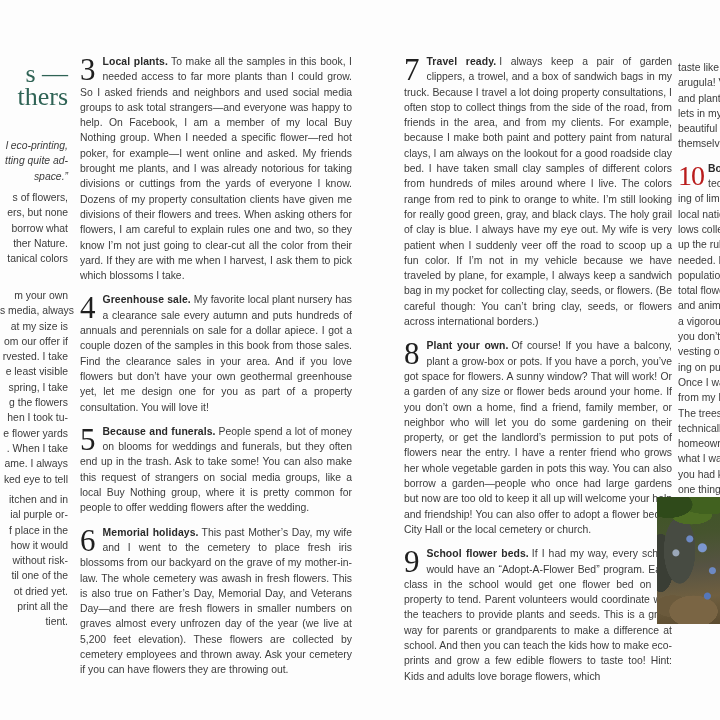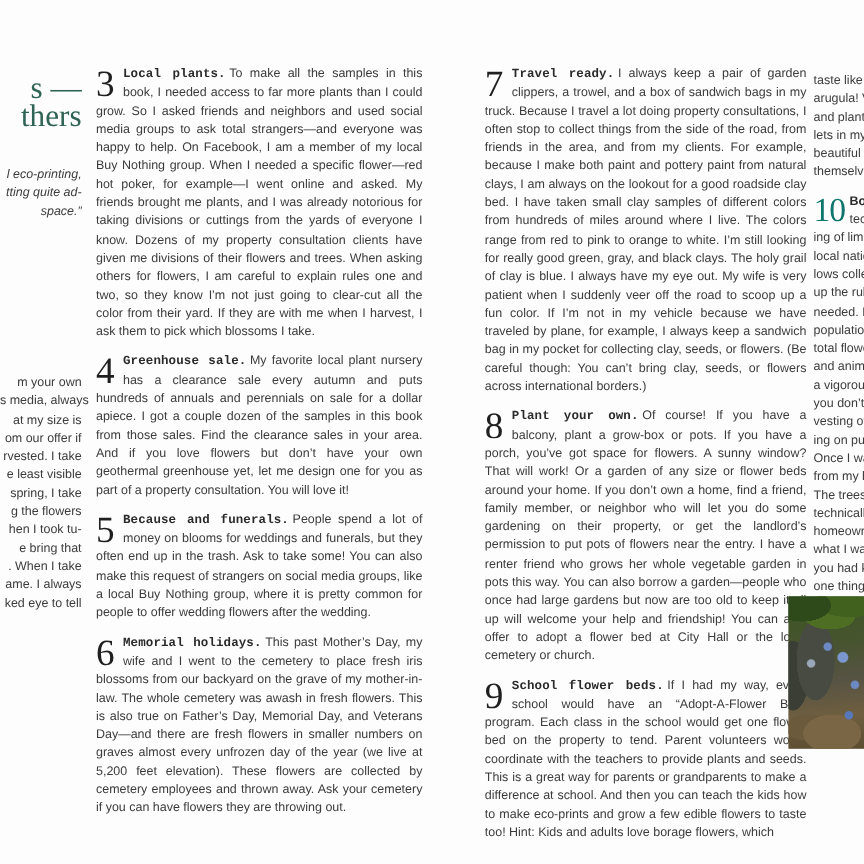--- a/index.html
+++ b/index.html
@@ -6,42 +6,42 @@
   .canvas{position:relative;width:720px;height:720px;overflow:hidden;background:#fdfdfd;
           font-family:"Liberation Sans",sans-serif;color:#3b3b3b;}
   .col{position:absolute;}
 
   
   .col-left-main{left:80px;top:54px;width:272px;}
   .col-right-main{left:404px;top:54px;width:268px;}
   .tip{margin:0 0 9px 0;}
   .tip::after{content:"";display:block;clear:both;}
   .tip-text{margin:0;font-size:10.4px;line-height:15.3px;text-align:justify;color:#3b3b3b;}
-  .tip-title{color:#2a2a2a;margin-right:3px;letter-spacing:.1px;font-family:Liberation Mono, monospace;}
+  .tip-title{color:#2a2a2a;margin-right:3px;letter-spacing:.1px;}
   .dropcap{float:left;font-family:"Liberation Serif","DejaVu Serif",serif;font-size:31px;
            line-height:27px;padding:2px 7px 0 0;color:#1f1f1f;}
 
   
   .col-left-edge{left:0;top:0;width:68px;height:720px;}
   .edge-block{position:absolute;left:0;width:68px;text-align:right;}
   .frag-line{font-size:10.4px;line-height:15.3px;white-space:nowrap;color:#3b3b3b;}
   .edge-heading{top:62px;font-family:"Liberation Serif","DejaVu Serif",serif;color:#2f6355;}
   .edge-heading .frag-line,.edge-heading div{font-size:26px;line-height:23px;white-space:nowrap;
            text-align:right;color:#2f6355;}
   .edge-quote{top:138px;font-style:italic;color:#474747;}
   .edge-p1{top:190px;}
-  .edge-p2{top:288px;margin-top:24px;}
+  .edge-p2{top:288px;}
   .edge-p3{top:492px;}
 
   .col-right-edge{left:678px;top:60px;width:120px;text-align:left;}
   .col-right-edge .frag-line{text-align:left;}
   .sec10{margin-top:9px;}
   .sec10::after{content:"";display:block;clear:both;}
   .dropcap10{float:left;font-family:"Liberation Serif","DejaVu Serif",serif;font-size:28px;
-             line-height:26px;padding:2px 4px 0 0;color:#0f766e;letter-spacing:-1px;}
+             line-height:26px;padding:2px 4px 0 0;color:#b91c1c;letter-spacing:-1px;}
   .bold-line{font-weight:bold;color:#2a2a2a;}
 
   
   .photo{position:absolute;left:657px;top:497px;width:63px;height:127px;
     background:
       radial-gradient(circle at 72% 40%, #7b97cf 0 4px, transparent 5px),
       radial-gradient(circle at 52% 33%, #6d89c4 0 3px, transparent 4px),
       radial-gradient(circle at 88% 58%, #6d89c4 0 3px, transparent 4px),
       radial-gradient(circle at 80% 78%, #5577bb 0 3px, transparent 4px),
       radial-gradient(circle at 30% 44%, #9aa7b8 0 3px, transparent 4px),
@@ -63,34 +63,52 @@
   <aside class="col col-left-edge">
     <div class="edge-block edge-heading">
       <div>s —</div>
       <div>thers</div>
     </div>
     <div class="edge-block edge-quote">
         <div class="frag-line">l eco-printing,</div>
         <div class="frag-line">tting quite ad-</div>
         <div class="frag-line">space.”</div>
       </div>
+    <div class="edge-block edge-p1">
+        <div class="frag-line">s of flowers,</div>
+        <div class="frag-line">ers, but none</div>
+        <div class="frag-line">borrow what</div>
+        <div class="frag-line">ther Nature.</div>
+        <div class="frag-line">tanical colors</div>
+      </div>
     <div class="edge-block edge-p2">
         <div class="frag-line">m your own</div>
         <div class="frag-line">s media, always</div>
         <div class="frag-line">at my size is</div>
         <div class="frag-line">om our offer if</div>
         <div class="frag-line">rvested. I take</div>
         <div class="frag-line">e least visible</div>
         <div class="frag-line">spring, I take</div>
         <div class="frag-line">g the flowers</div>
         <div class="frag-line">hen I took tu-</div>
-        <div class="frag-line">e bring that</div>
+        <div class="frag-line">e flower yards</div>
         <div class="frag-line">. When I take</div>
         <div class="frag-line">ame. I always</div>
         <div class="frag-line">ked eye to tell</div>
+      </div>
+    <div class="edge-block edge-p3">
+        <div class="frag-line">itchen and in</div>
+        <div class="frag-line">ial purple or-</div>
+        <div class="frag-line">f place in the</div>
+        <div class="frag-line">how it would</div>
+        <div class="frag-line">without risk-</div>
+        <div class="frag-line">til one of the</div>
+        <div class="frag-line">ot dried yet.</div>
+        <div class="frag-line">print all the</div>
+        <div class="frag-line">tient.</div>
       </div>
   </aside>
 
   <main class="col col-left-main">
     <section class="tip">
       <span class="dropcap">3</span>
       <p class="tip-text"><b class="tip-title">Local plants.</b><span>To make all the samples in this book, I needed access to far more plants than I could grow. So I asked friends and neighbors and used social media groups to ask total strangers—and everyone was happy to help. On Facebook, I am a member of my local Buy Nothing group. When I needed a specific flower—red hot poker, for example—I went online and asked. My friends brought me plants, and I was already notorious for taking divisions or cuttings from the yards of everyone I know. Dozens of my property consultation clients have given me divisions of their flowers and trees. When asking others for flowers, I am careful to explain rules one and two, so they know I’m not just going to clear-cut all the color from their yard. If they are with me when I harvest, I ask them to pick which blossoms I take.</span></p>
     </section>
     <section class="tip">
       <span class="dropcap">4</span>

